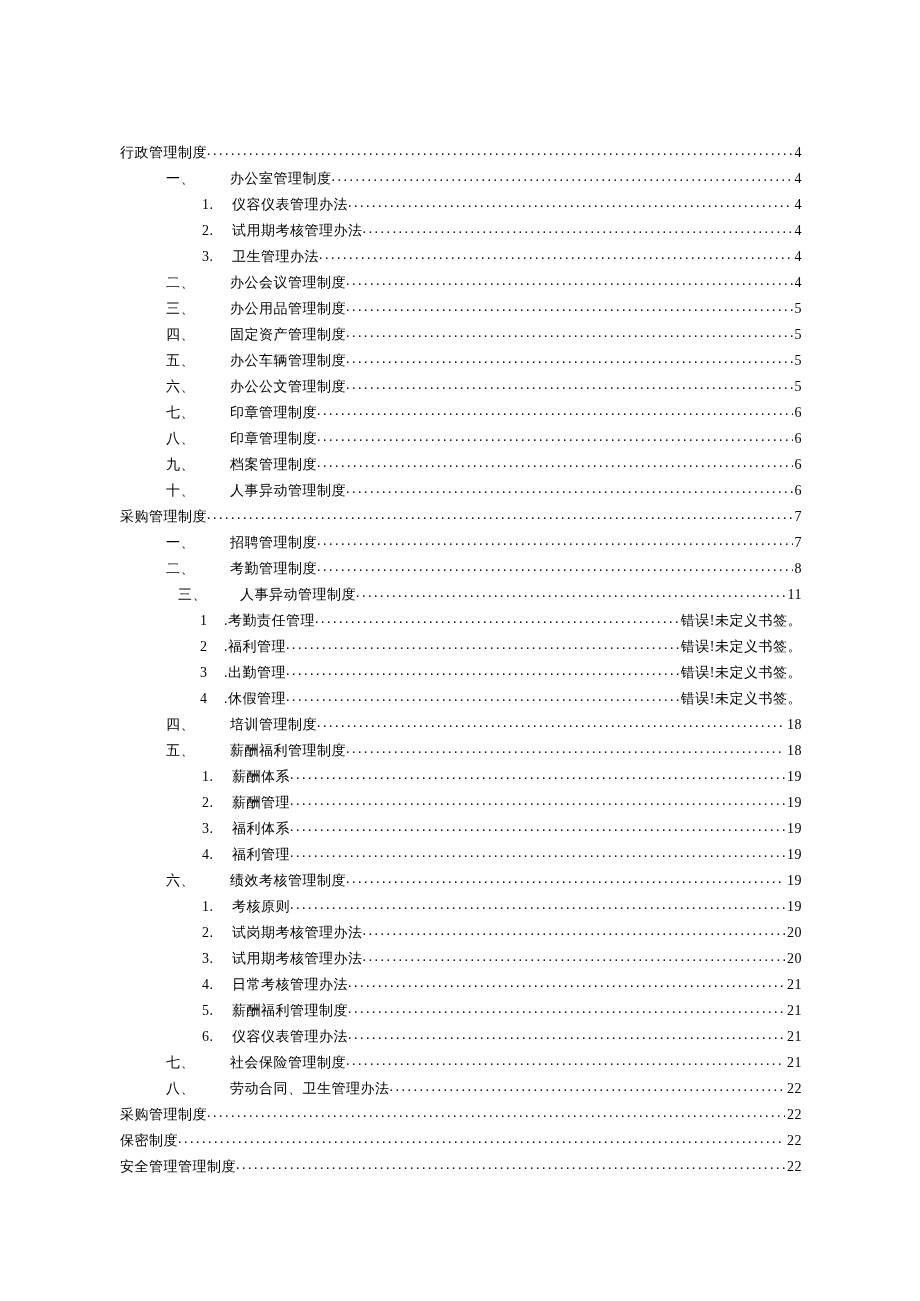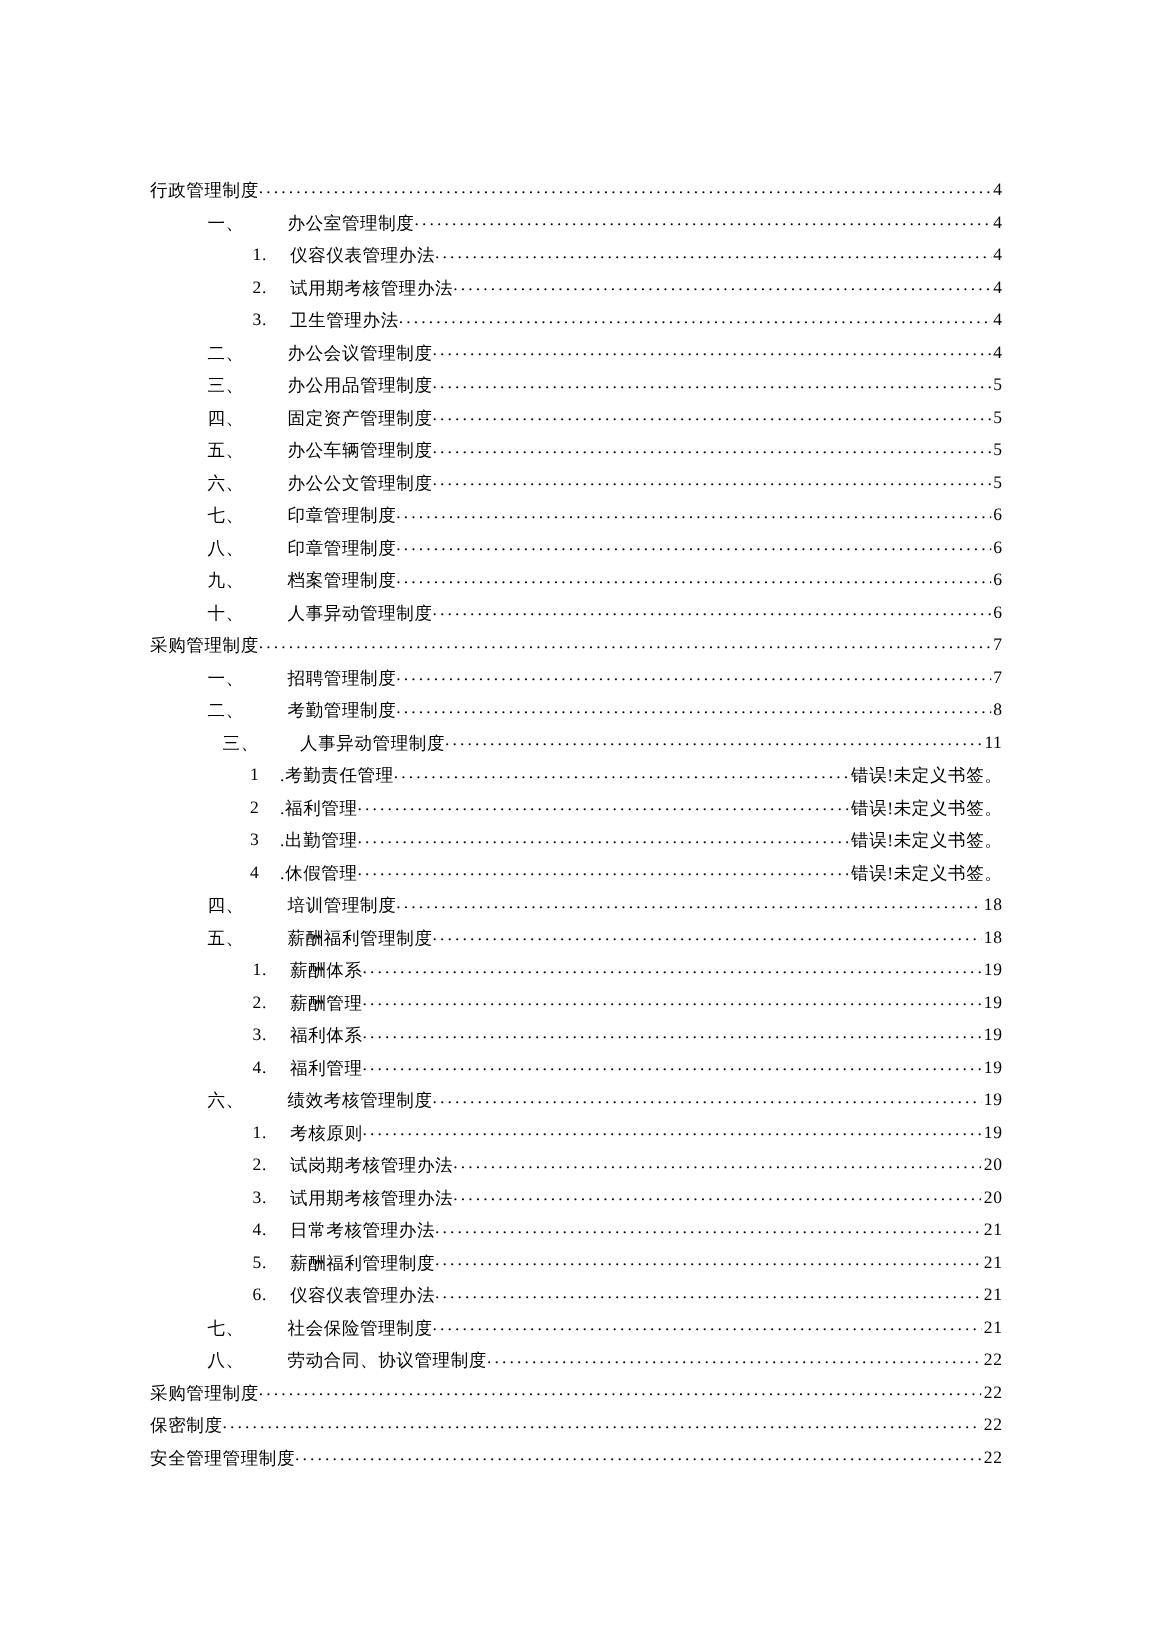--- a/index.html
+++ b/index.html
@@ -271,21 +271,21 @@
       <span class="toc-page">21</span>
     </div>
     <div class="toc-row indent-1">
       <span class="toc-label">七、</span>
       <span class="toc-text">社会保险管理制度</span>
       <span class="toc-leader"></span>
       <span class="toc-page">21</span>
     </div>
     <div class="toc-row indent-1">
       <span class="toc-label">八、</span>
-      <span class="toc-text">劳动合同、协议管理制度</span>
+      <span class="toc-text">劳动合同、卫生管理办法</span>
       <span class="toc-leader"></span>
       <span class="toc-page">22</span>
     </div>
     <div class="toc-row indent-0">
       <span class="toc-text">采购管理制度</span>
       <span class="toc-leader"></span>
       <span class="toc-page">22</span>
     </div>
     <div class="toc-row indent-0">
       <span class="toc-text">保密制度</span>

